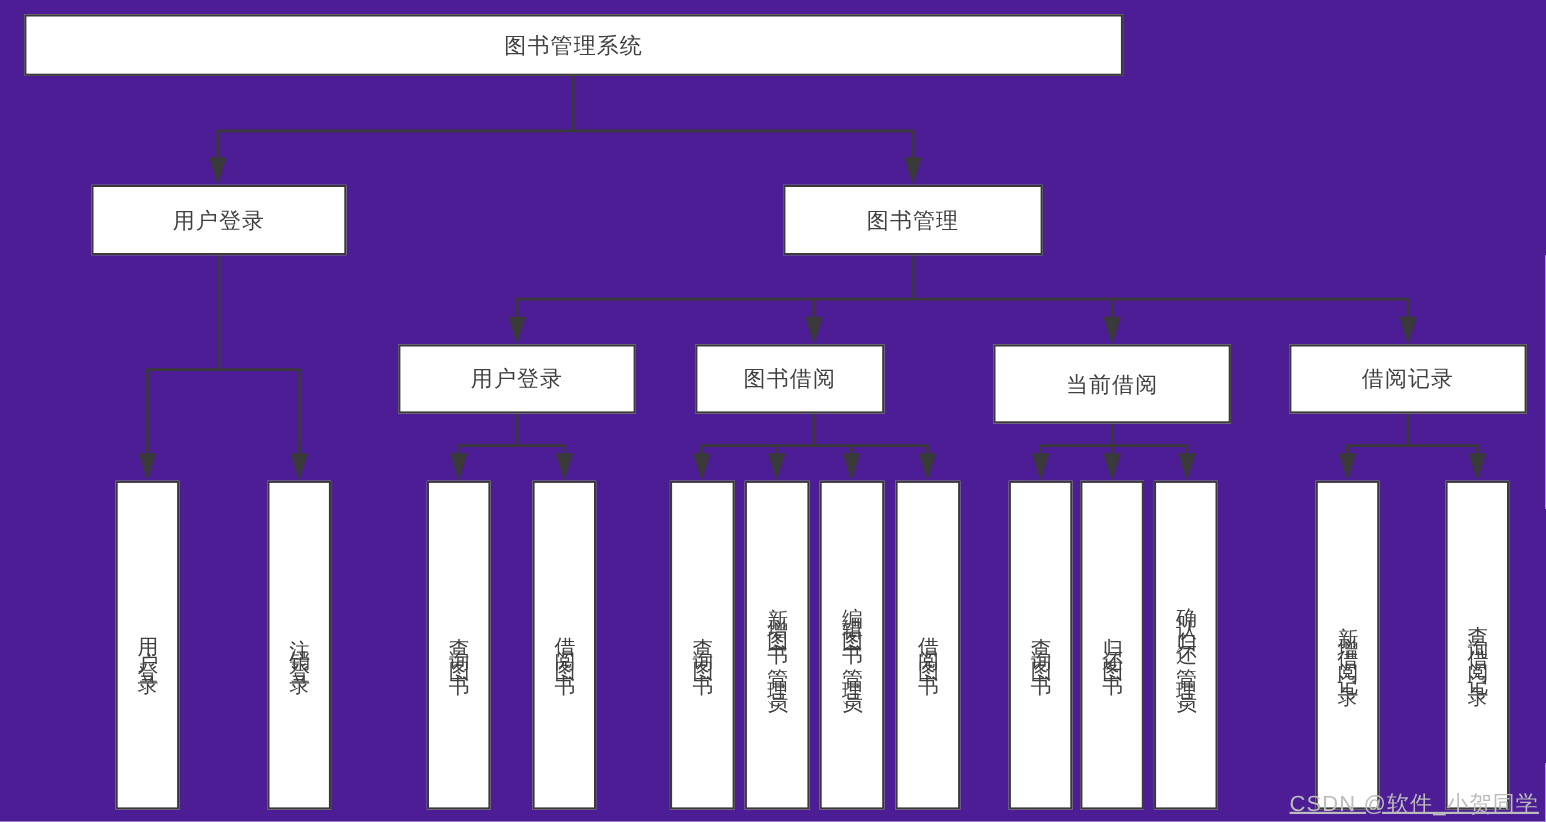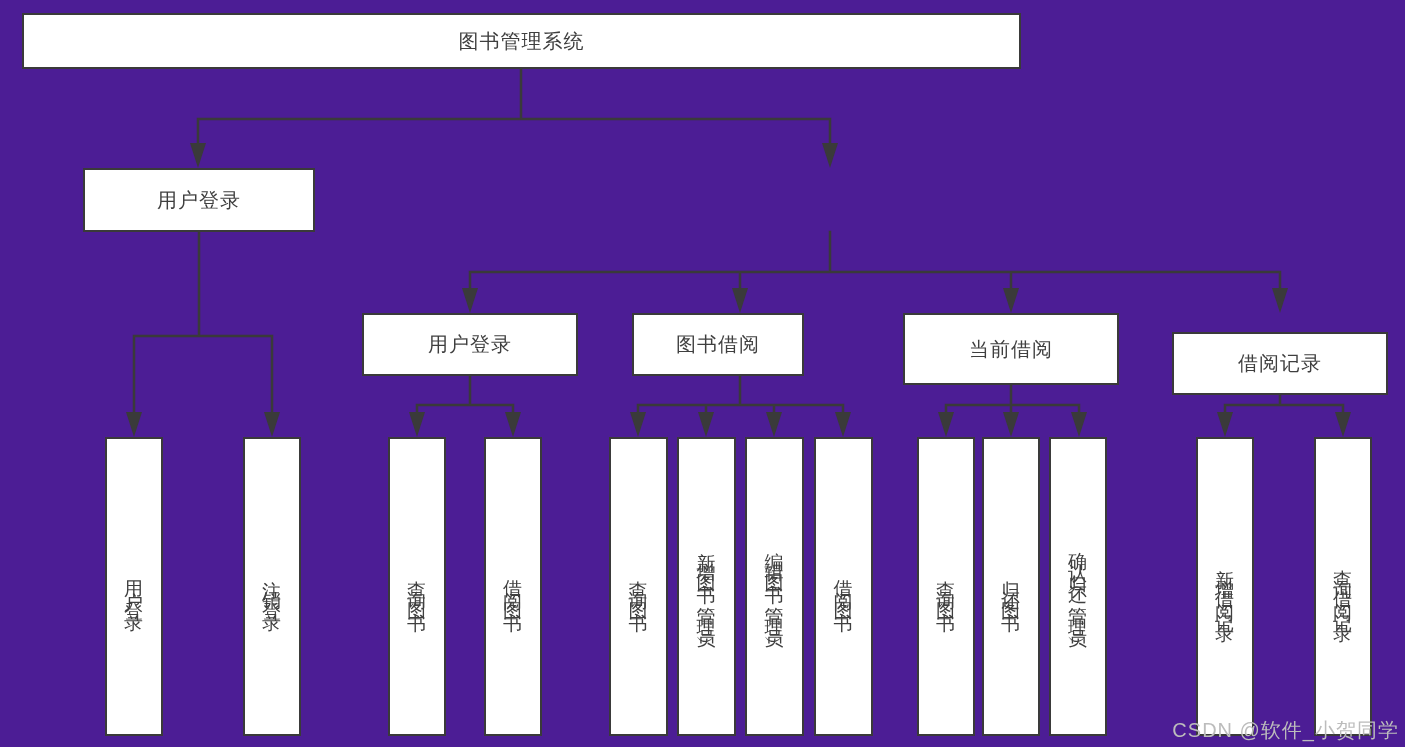--- a/index.html
+++ b/index.html
@@ -35,20 +35,21 @@
     color:#3f3f3f;
   }
   .watermark{
     position:absolute;
     right:6px;bottom:3px;
     font-size:20px;
     color:#bcbcbc;
     letter-spacing:1px;
     white-space:nowrap;
     z-index:3;
+    text-decoration:underline;
   }
 </style>
 </head>
 <body>
 
 <div class="stage">
 
   <svg class="connectors" width="1405" height="747" viewBox="0 0 1405 747">
     <path fill="none" stroke="#3a3a3a" stroke-width="2.5" stroke-linecap="square" d="M521 69 V119
              M198 119 H830
@@ -106,31 +107,34 @@
     </g>
   </svg>
 
   <div class="box" style="left:22px;top:13px;width:999px;height:56px">
     <span class="hlabel">图书管理系统</span>
   </div>
 
   <div class="box" style="left:83px;top:168px;width:232px;height:64px">
     <span class="hlabel">用户登录</span>
   </div>
+  <div class="box" style="left:712px;top:168px;width:236px;height:64px">
+    <span class="hlabel">图书管理</span>
+  </div>
 
   <div class="box" style="left:362px;top:313px;width:216px;height:63px">
     <span class="hlabel">用户登录</span>
   </div>
   <div class="box" style="left:632px;top:313px;width:172px;height:63px">
     <span class="hlabel">图书借阅</span>
   </div>
   <div class="box" style="left:903px;top:313px;width:216px;height:72px">
     <span class="hlabel">当前借阅</span>
   </div>
-  <div class="box" style="left:1172px;top:332px;width:216px;height:63px">
+  <div class="box" style="left:1172px;top:313px;width:216px;height:63px">
     <span class="hlabel">借阅记录</span>
   </div>
 
   <div class="box leaf" style="left:105px;top:437px;width:58px;height:299px">
     <span class="vlabel">用户登录</span>
   </div>
   <div class="box leaf" style="left:243px;top:437px;width:58px;height:299px">
     <span class="vlabel">注销登录</span>
   </div>
 

